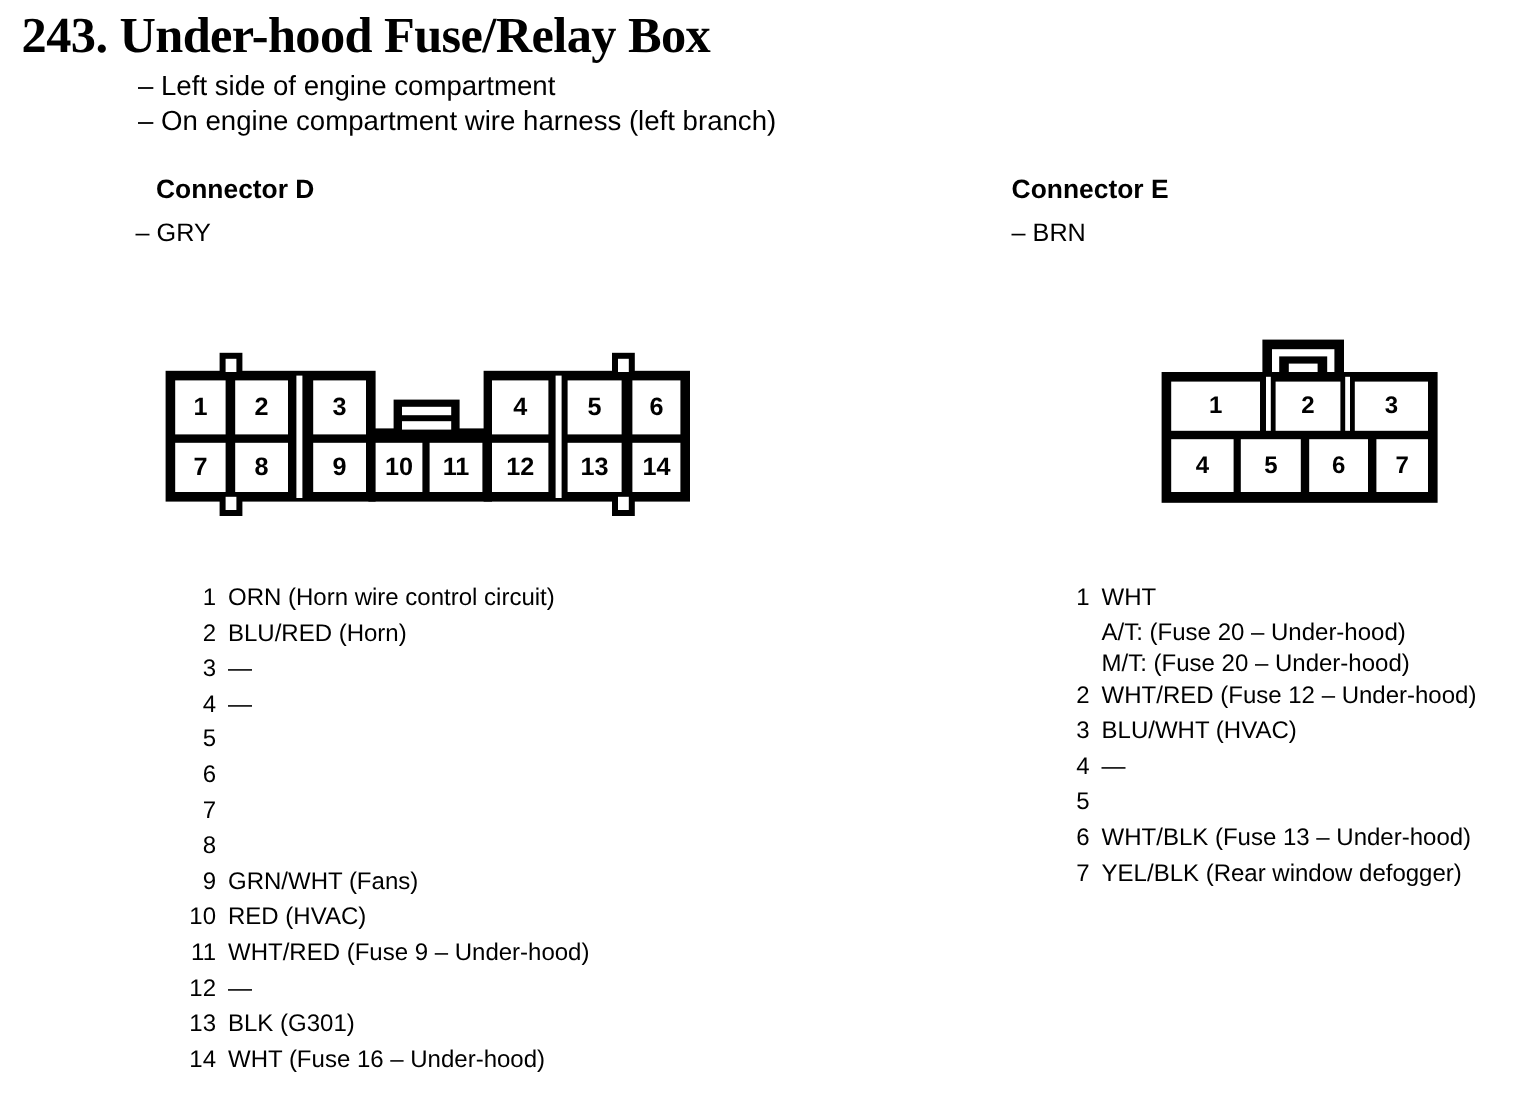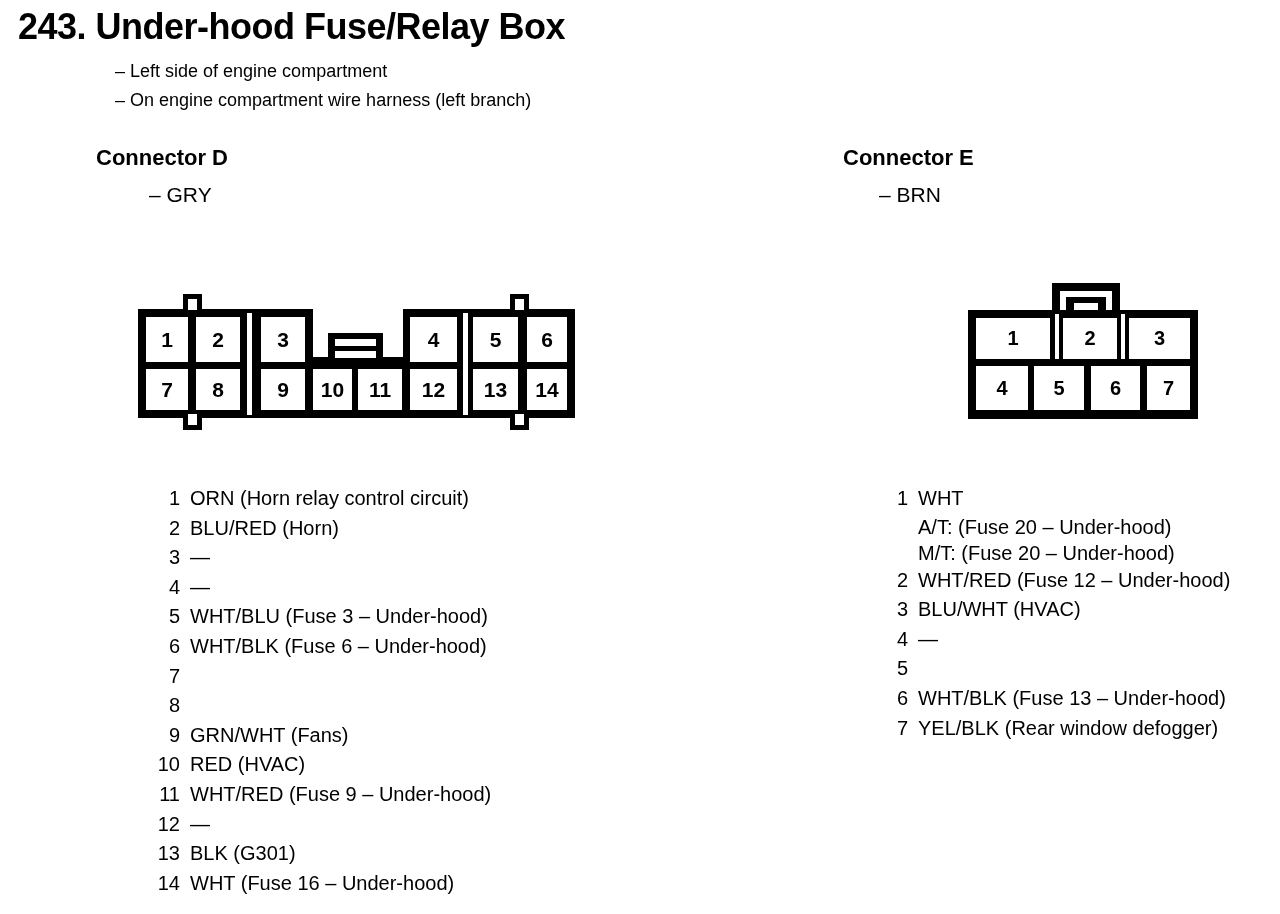--- a/index.html
+++ b/index.html
@@ -3,25 +3,25 @@
 <meta charset="utf-8">
 <style>
   html,body{margin:0;padding:0;}
   body{
     width:1280px;height:914px;position:relative;background:#ffffff;
     font-family:"Liberation Sans","DejaVu Sans",sans-serif;color:#000;
     overflow:hidden;
   }
   .abs{position:absolute;}
   
-  .page-title{left:18px;top:6px;font-size:36px;font-weight:bold;letter-spacing:-0.5px;}
-  .notes{left:115px;top:57px;font-size:18px;line-height:29px;}
+  .page-title{left:18px;top:6px;font-size:42px;font-weight:bold;letter-spacing:-0.5px;font-family:Liberation Serif, serif;}
+  .notes{left:115px;top:57px;font-size:23px;line-height:29px;}
   .conn-heading{font-size:22px;font-weight:bold;}
-  .conn-color{font-size:21px;margin-left:36px;}
-  .hd-d{left:96px;top:145px;}
+  .conn-color{font-size:21px;}
+  .hd-d{left:130px;top:145px;}
   .cl-d{left:113px;top:183px;}
   .hd-e{left:843px;top:145px;}
   .cl-e{left:843px;top:183px;}
   
   .diagram{position:absolute;}
   .conn-d{left:138px;top:294px;width:437px;height:136px;}
   .conn-e{left:968px;top:283px;width:230px;height:136px;}
   .blk{position:absolute;background:#000;}
   .wht{position:absolute;background:#fff;}
   .cell{
@@ -143,41 +143,39 @@
   <div class="cell etop ec3">3</div>
   <div class="cell ebot ec4">4</div>
   <div class="cell ebot ec5">5</div>
   <div class="cell ebot ec6">6</div>
   <div class="cell ebot ec7">7</div>
 </div>
 
 <div class="pin-list list-d">
   <div class="pin-row">
       <span class="num">1</span>
-      <span class="desc">ORN (Horn relay control circuit)</span>
+      <span class="desc">ORN (Horn wire control circuit)</span>
     </div>
   <div class="pin-row">
       <span class="num">2</span>
       <span class="desc">BLU/RED (Horn)</span>
     </div>
   <div class="pin-row">
       <span class="num">3</span>
       <span class="desc">—</span>
     </div>
   <div class="pin-row">
       <span class="num">4</span>
       <span class="desc">—</span>
     </div>
   <div class="pin-row">
       <span class="num">5</span>
-      <span class="desc">WHT/BLU (Fuse 3 – Under-hood)</span>
     </div>
   <div class="pin-row">
       <span class="num">6</span>
-      <span class="desc">WHT/BLK (Fuse 6 – Under-hood)</span>
     </div>
   <div class="pin-row">
       <span class="num">7</span>
     </div>
   <div class="pin-row">
       <span class="num">8</span>
     </div>
   <div class="pin-row">
       <span class="num">9</span>
       <span class="desc">GRN/WHT (Fans)</span>

